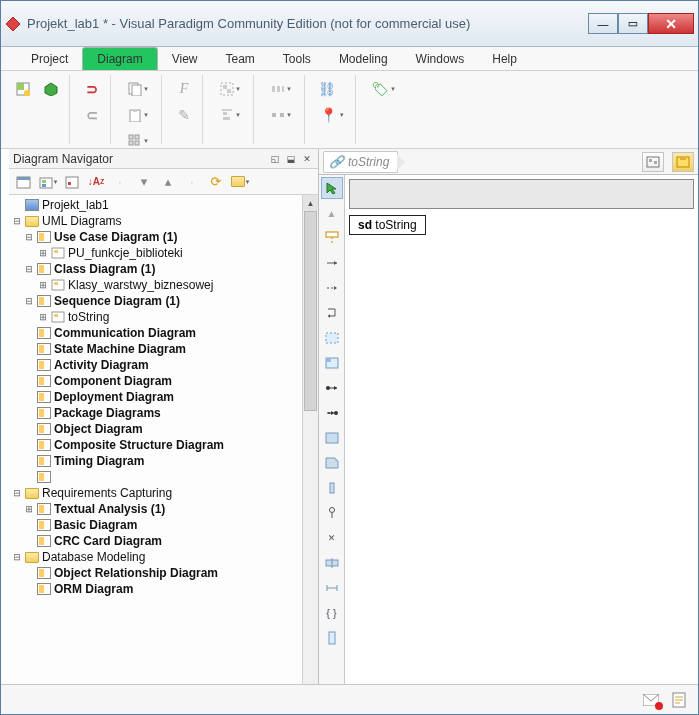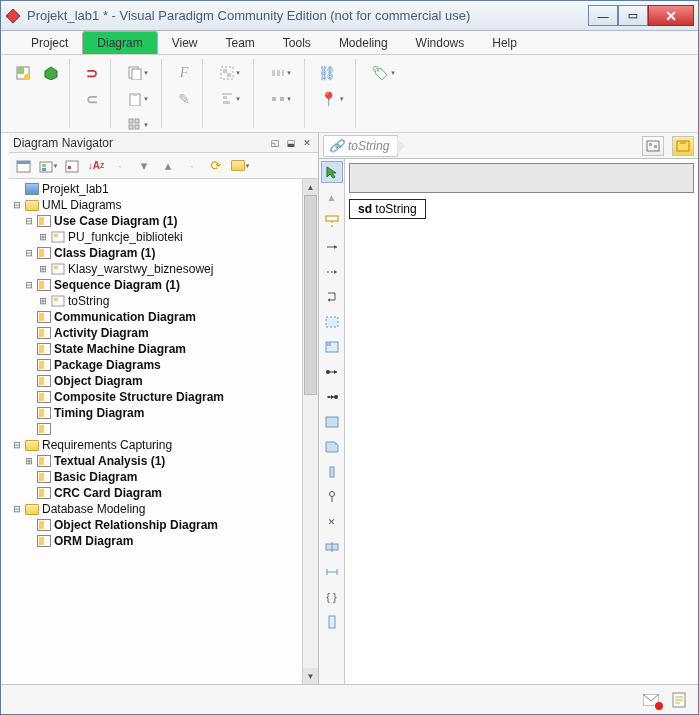--- a/index.html
+++ b/index.html
@@ -1,19 +1,19 @@
 <!DOCTYPE html>
 <html><head>
 <meta charset="utf-8">
 <style>
 * { box-sizing: border-box; margin: 0; padding: 0; }
 body { font-family: Tahoma, Arial, sans-serif; font-size: 12px; background: #fff; width: 699px; height: 715px; overflow: hidden; position: relative; border: 1px solid #5a7ea3; }
 
 
-.titlebar { height: 30px; background: linear-gradient(#f5f8fb, #e0e8f0); display: flex; align-items: center; padding: 4px 4px; border-bottom: 1px solid #a8b8c8; }
+.titlebar { height: 46px; background: linear-gradient(#f5f8fb, #e0e8f0); display: flex; align-items: center; padding: 4px 4px; border-bottom: 1px solid #a8b8c8; }
 .titlebar .vp-icon { width: 16px; height: 16px; margin-right: 6px; display: inline-block; }
 .titlebar .title { flex: 1; color: #4a5d70; font-size: 13px; white-space: nowrap; overflow: hidden; }
 .win-buttons { display: flex; gap: 0; }
 .win-btn { width: 30px; height: 21px; border: 1px solid #6b8aa8; background: linear-gradient(#f0f5fa, #d8e4ee); display: flex; align-items: center; justify-content: center; font-size: 11px; cursor: pointer; }
 .win-btn.close { background: linear-gradient(#e88, #c33); color: #fff; border-color: #a22; width: 46px; font-weight: bold; font-size: 14px; }
 
 
 .menubar { height: 24px; background: #f8f8f8; display: flex; align-items: stretch; padding: 0 16px; border-bottom: 1px solid #d0d0d0; }
 .menu-item { padding: 4px 14px; color: #333; cursor: pointer; display: flex; align-items: center; }
 .menu-item.active { background: #22c55e; border: 1px solid #b0b0b0; border-bottom: none; border-radius: 3px 3px 0 0; }
@@ -345,28 +345,42 @@
           <span class="ticon">
             <span class="diag-icon"></span>
           </span>
           <span class="label bold">Communication Diagram</span>
         </div>
         <div class="tree-item indent-1">
           <span class="exp"></span>
           <span class="ticon">
             <span class="diag-icon"></span>
           </span>
+          <span class="label bold">State Machine Diagram</span>
+        </div>
+        <div class="tree-item indent-1">
+          <span class="exp"></span>
+          <span class="ticon">
+            <span class="diag-icon"></span>
+          </span>
           <span class="label bold">Activity Diagram</span>
         </div>
         <div class="tree-item indent-1">
           <span class="exp"></span>
           <span class="ticon">
             <span class="diag-icon"></span>
           </span>
-          <span class="label bold">State Machine Diagram</span>
+          <span class="label bold">Component Diagram</span>
+        </div>
+        <div class="tree-item indent-1">
+          <span class="exp"></span>
+          <span class="ticon">
+            <span class="diag-icon"></span>
+          </span>
+          <span class="label bold">Deployment Diagram</span>
         </div>
         <div class="tree-item indent-1">
           <span class="exp"></span>
           <span class="ticon">
             <span class="diag-icon"></span>
           </span>
           <span class="label bold">Package Diagrams</span>
         </div>
         <div class="tree-item indent-1">
           <span class="exp"></span>

